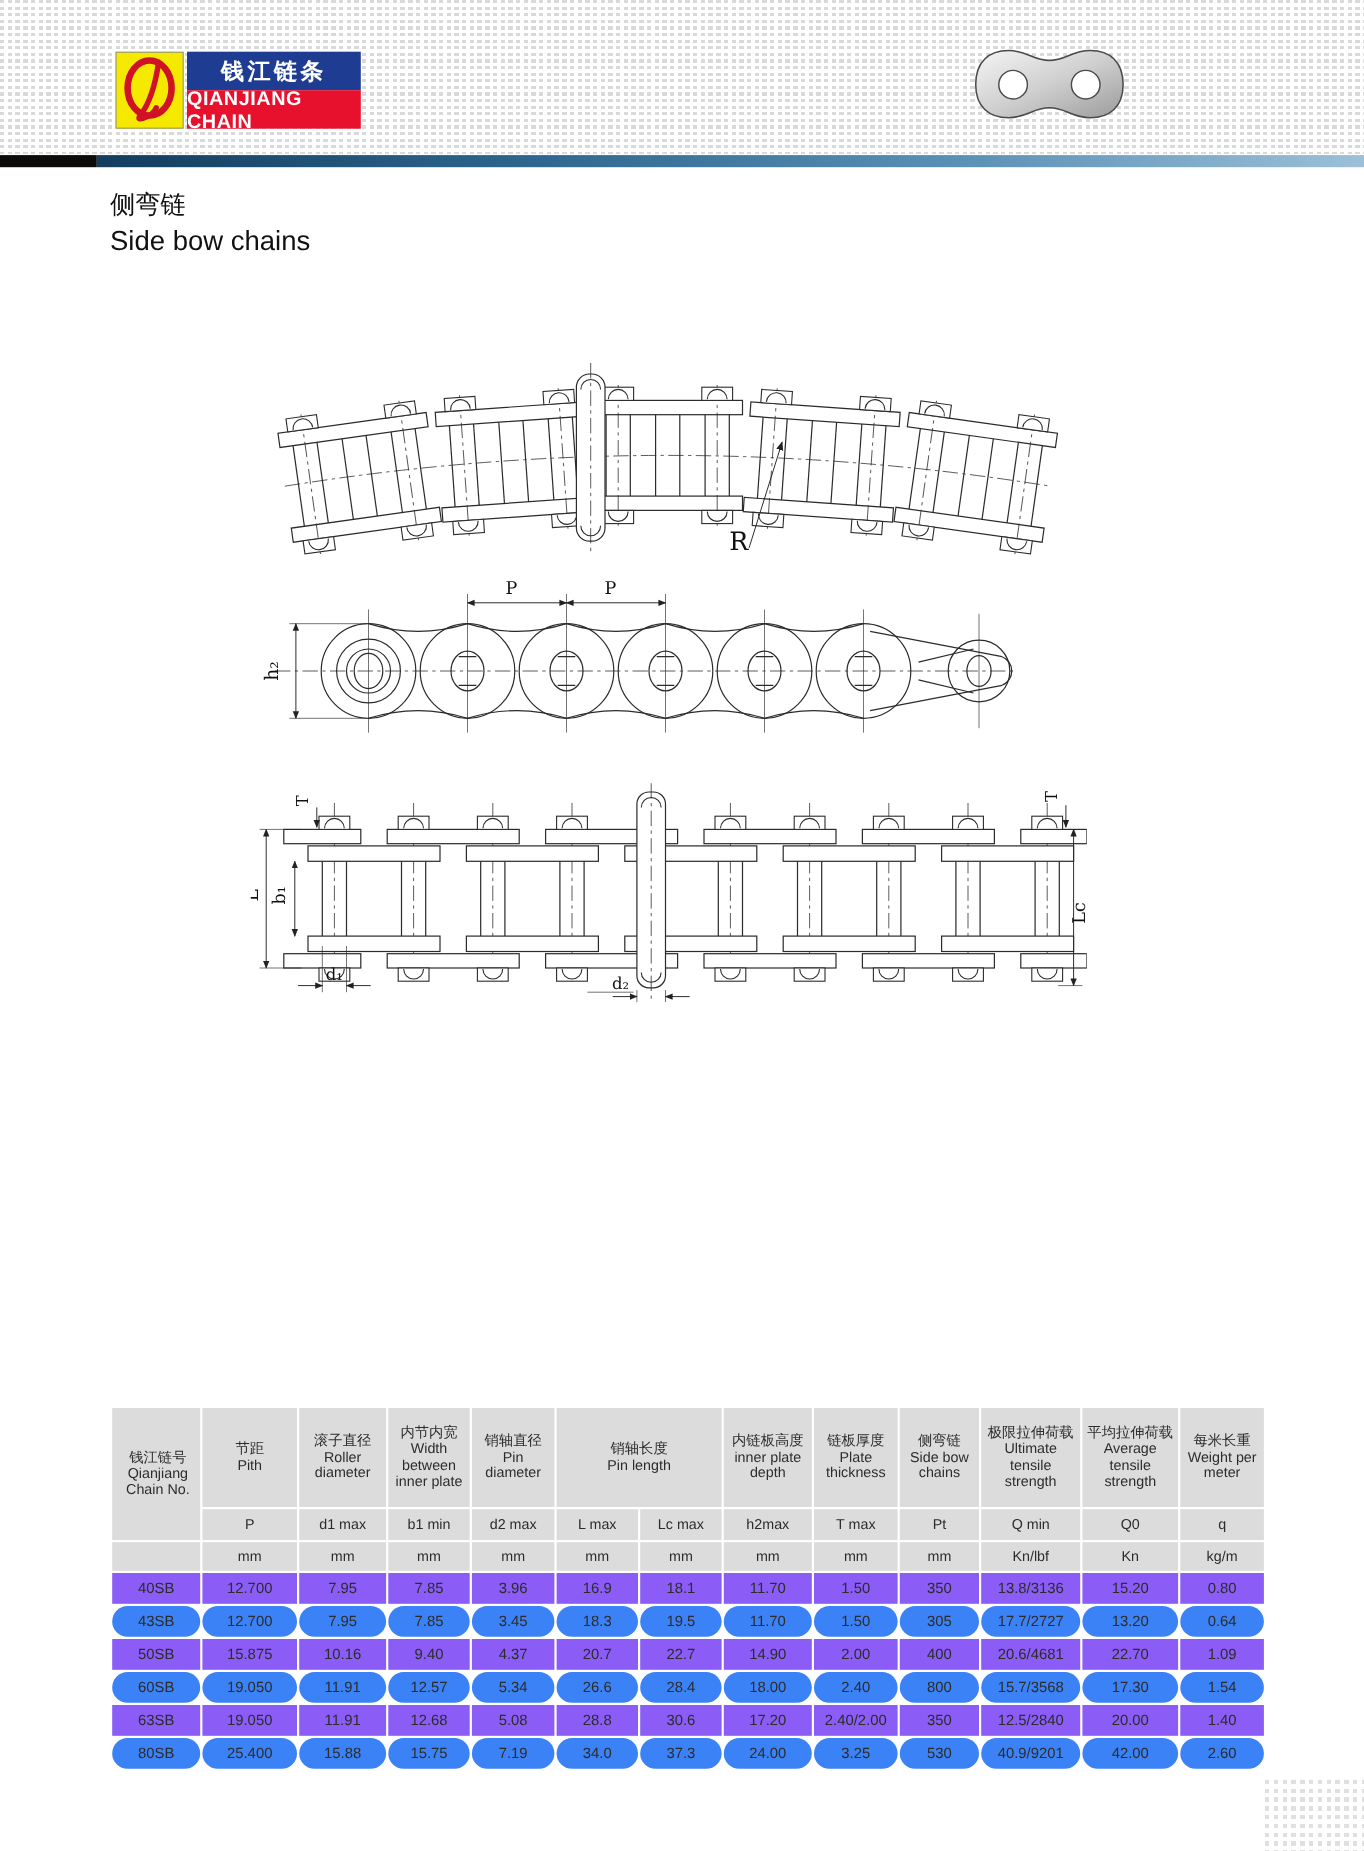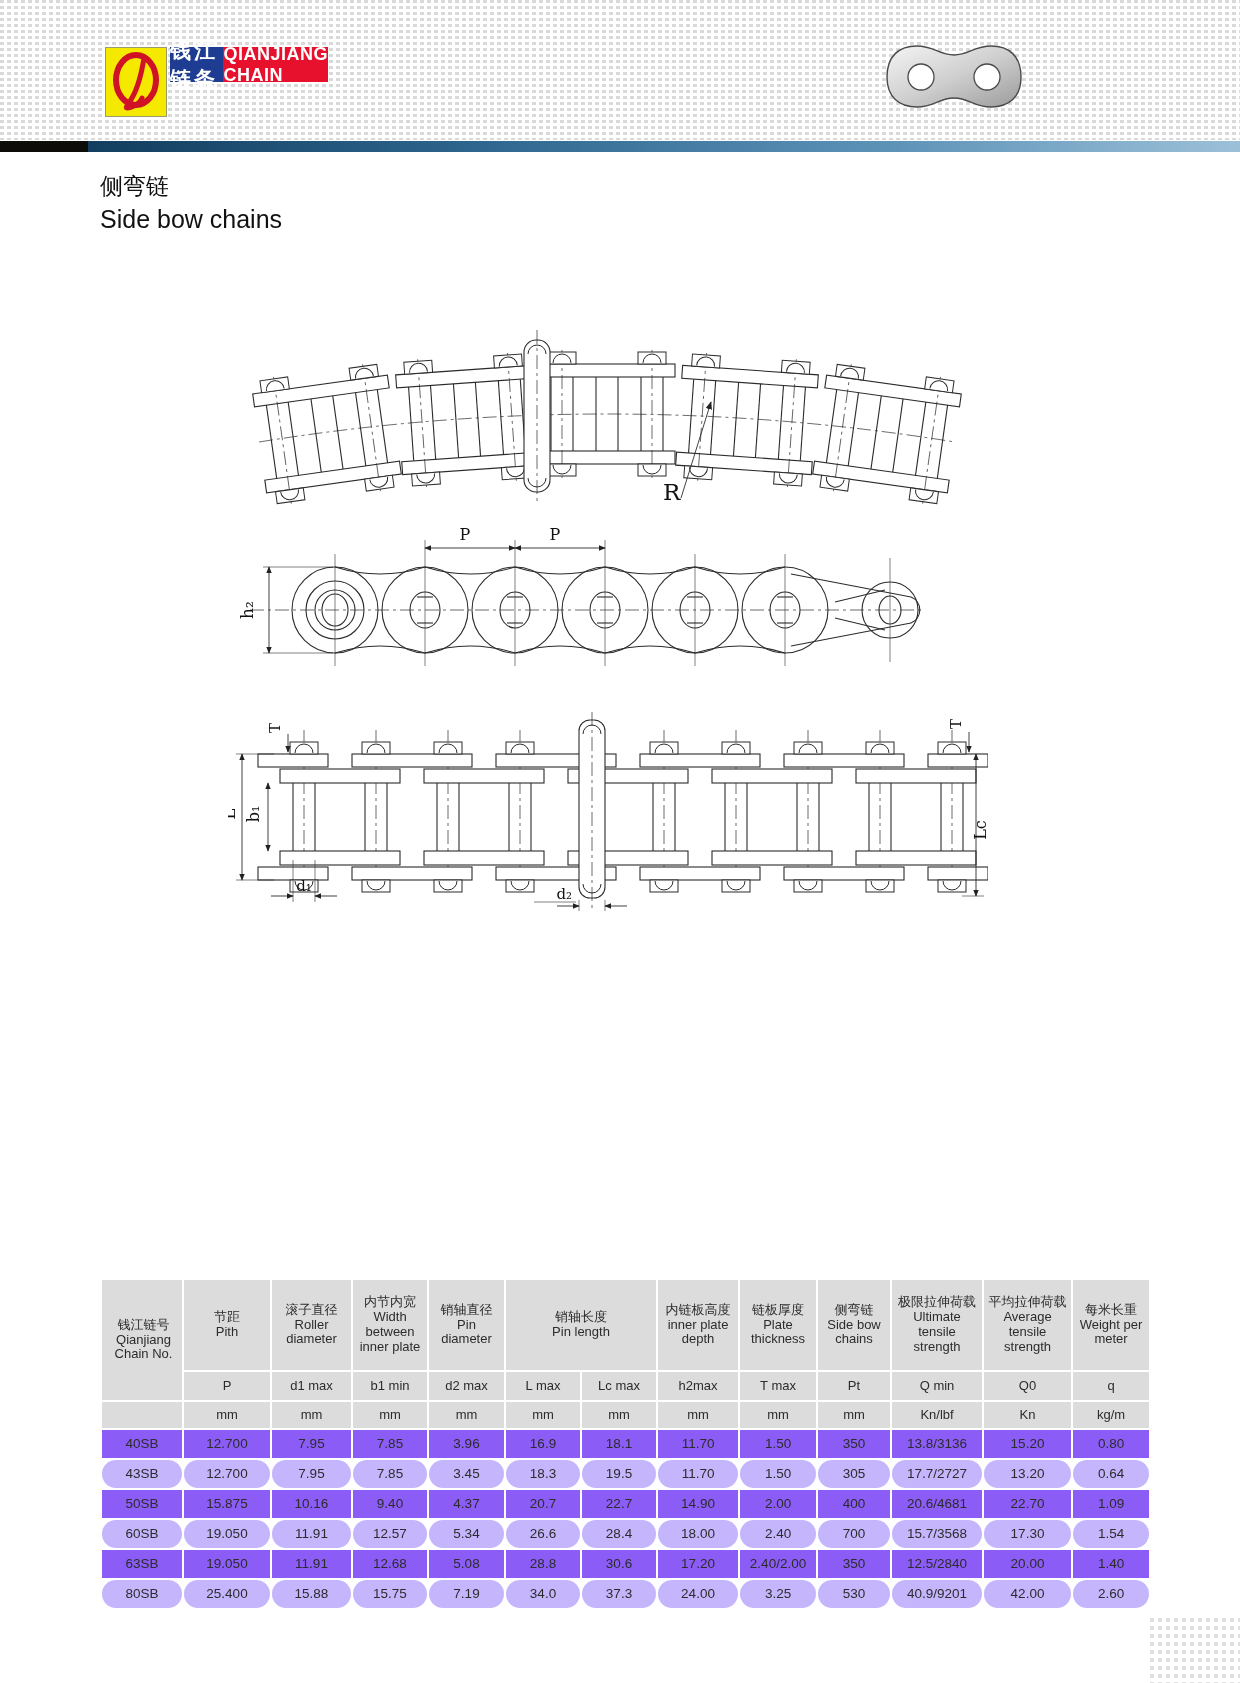--- a/index.html
+++ b/index.html
@@ -11,21 +11,21 @@
     background-image:
       repeating-linear-gradient(to bottom, transparent 0 3px, #ffffff 3px 6px),
       repeating-linear-gradient(to right, #d9d9d9 0 4px, #ffffff 4px 7px);}
   .bar-black{position:absolute;left:0;top:141px;width:88px;height:11px;background:#0d0c08;}
   .bar-blue{position:absolute;left:88px;top:141px;width:1152px;height:11px;
     background:linear-gradient(to right,#123d5e,#2f6790 35%,#5e93b8 70%,#9cc0d8);}
 
   
   .logo{position:absolute;left:105px;top:47px;display:flex;}
   .logo-yellow{width:62px;height:70px;background:#f6e900;border:1px solid #9a9a6a;box-sizing:border-box;}
-  .logo-right{margin-left:3px;width:158px;height:70px;display:flex;}
+  .logo-right{margin-left:3px;width:158px;height:70px;display:flex;flex-direction:column;}
   .logo-blue{height:35px;background:#1e3c92;color:#fff;display:flex;align-items:center;justify-content:center;
     font-size:21px;font-weight:bold;letter-spacing:3px;}
   .logo-red{height:35px;background:#e8112d;color:#fff;display:flex;align-items:center;justify-content:center;
     font-size:18px;font-weight:bold;letter-spacing:.5px;}
 
   
   .title{position:absolute;left:100px;top:170px;}
   .title .zh{font-size:23px;color:#111;line-height:32px;}
   .title .en{font-size:25px;color:#111;line-height:34px;}
 
@@ -41,21 +41,21 @@
   
   .spec-table{position:absolute;left:100px;top:1278px;width:1042px;border-collapse:separate;border-spacing:2px;table-layout:fixed;}
   .spec-table td{text-align:center;vertical-align:middle;font-size:13px;color:#2c2c2c;line-height:1.15;padding:1px 2px;overflow:hidden;}
   .hd{background:#dcdcdc;}
   .corner{text-align:center;padding-left:5px !important;}
   .rname{height:90px;}
   .rsym{height:28px;}
   .runit{height:26px;}
   .rdata td{height:26px;font-size:13.5px;}
   .dark td{background:#8b5cf6;}
-  .light td{background:#c4b5fd;border-radius:14px;}
+  .light td{background:#3b82f6;border-radius:14px;}
   .zh-h{font-size:13px;}
   .en-h{font-size:13px;}
 
   
   .tex-bottom{position:absolute;left:1150px;top:1618px;width:90px;height:65px;
     background-image:
       repeating-linear-gradient(to bottom, transparent 0 4px, #ffffff 4px 8px),
       repeating-linear-gradient(to right, #e0e0e0 0 4px, #ffffff 4px 8px);}
 </style>
 </head>
@@ -476,21 +476,21 @@
     <tr class="rdata light">
       <td>60SB</td>
       <td>19.050</td>
       <td>11.91</td>
       <td>12.57</td>
       <td>5.34</td>
       <td>26.6</td>
       <td>28.4</td>
       <td>18.00</td>
       <td>2.40</td>
-      <td>700</td>
+      <td>800</td>
       <td>15.7/3568</td>
       <td>17.30</td>
       <td>1.54</td>
     </tr>
     <tr class="rdata dark">
       <td>63SB</td>
       <td>19.050</td>
       <td>11.91</td>
       <td>12.68</td>
       <td>5.08</td>

